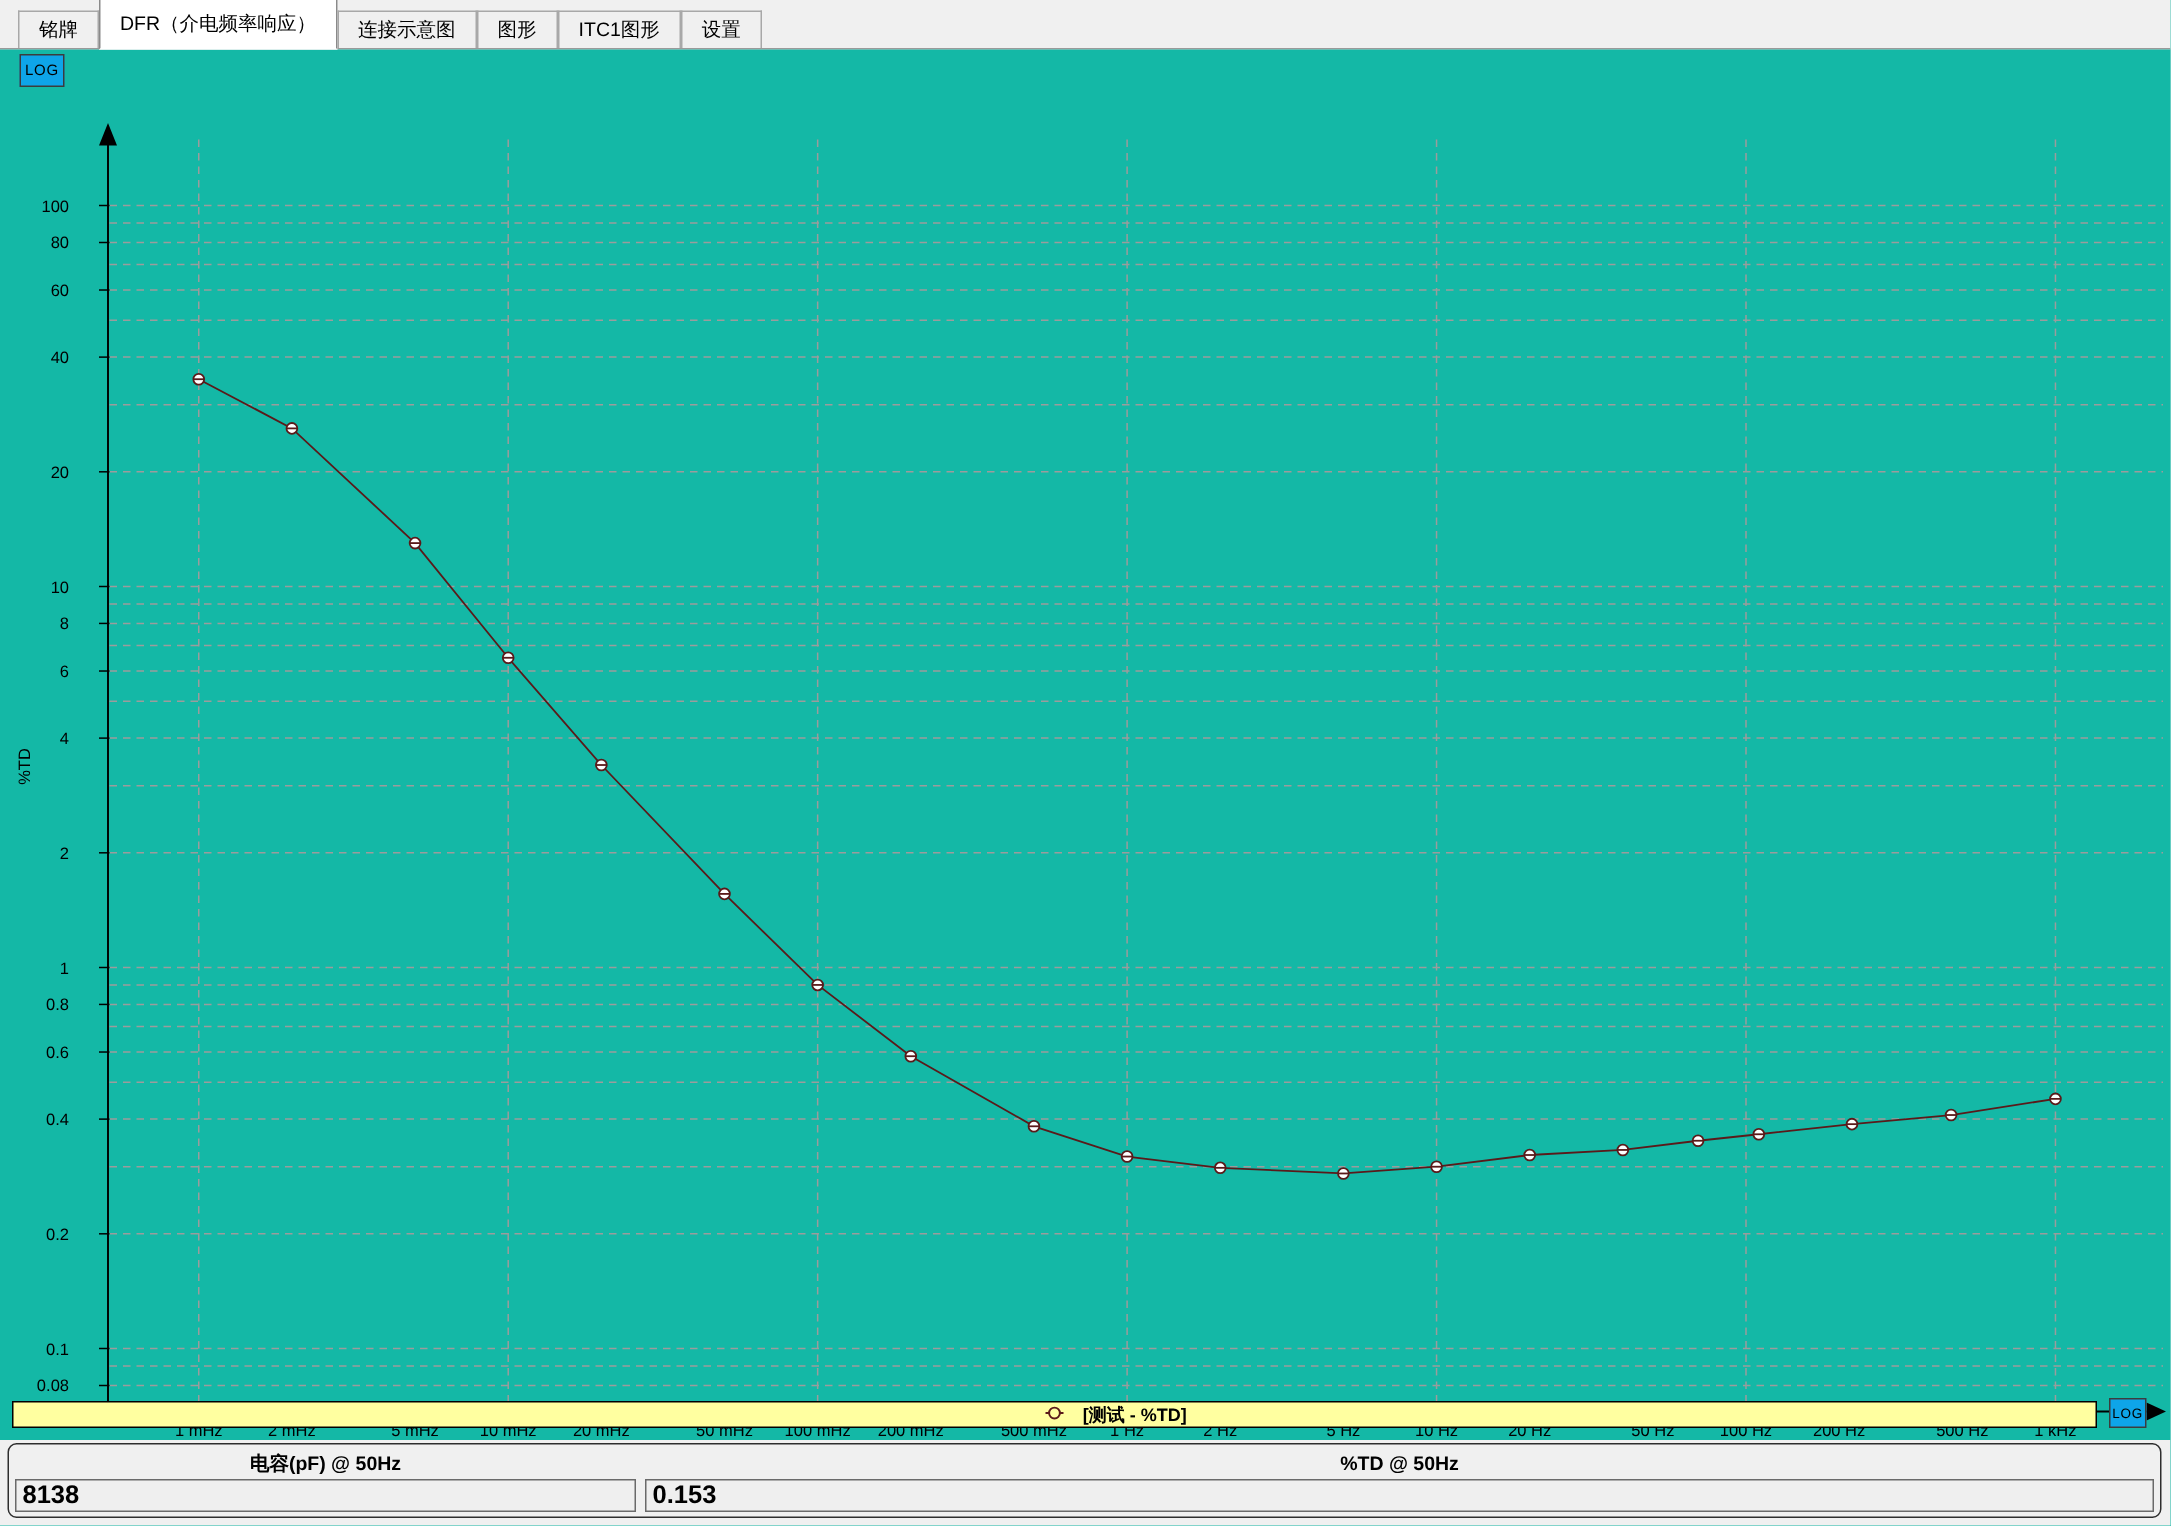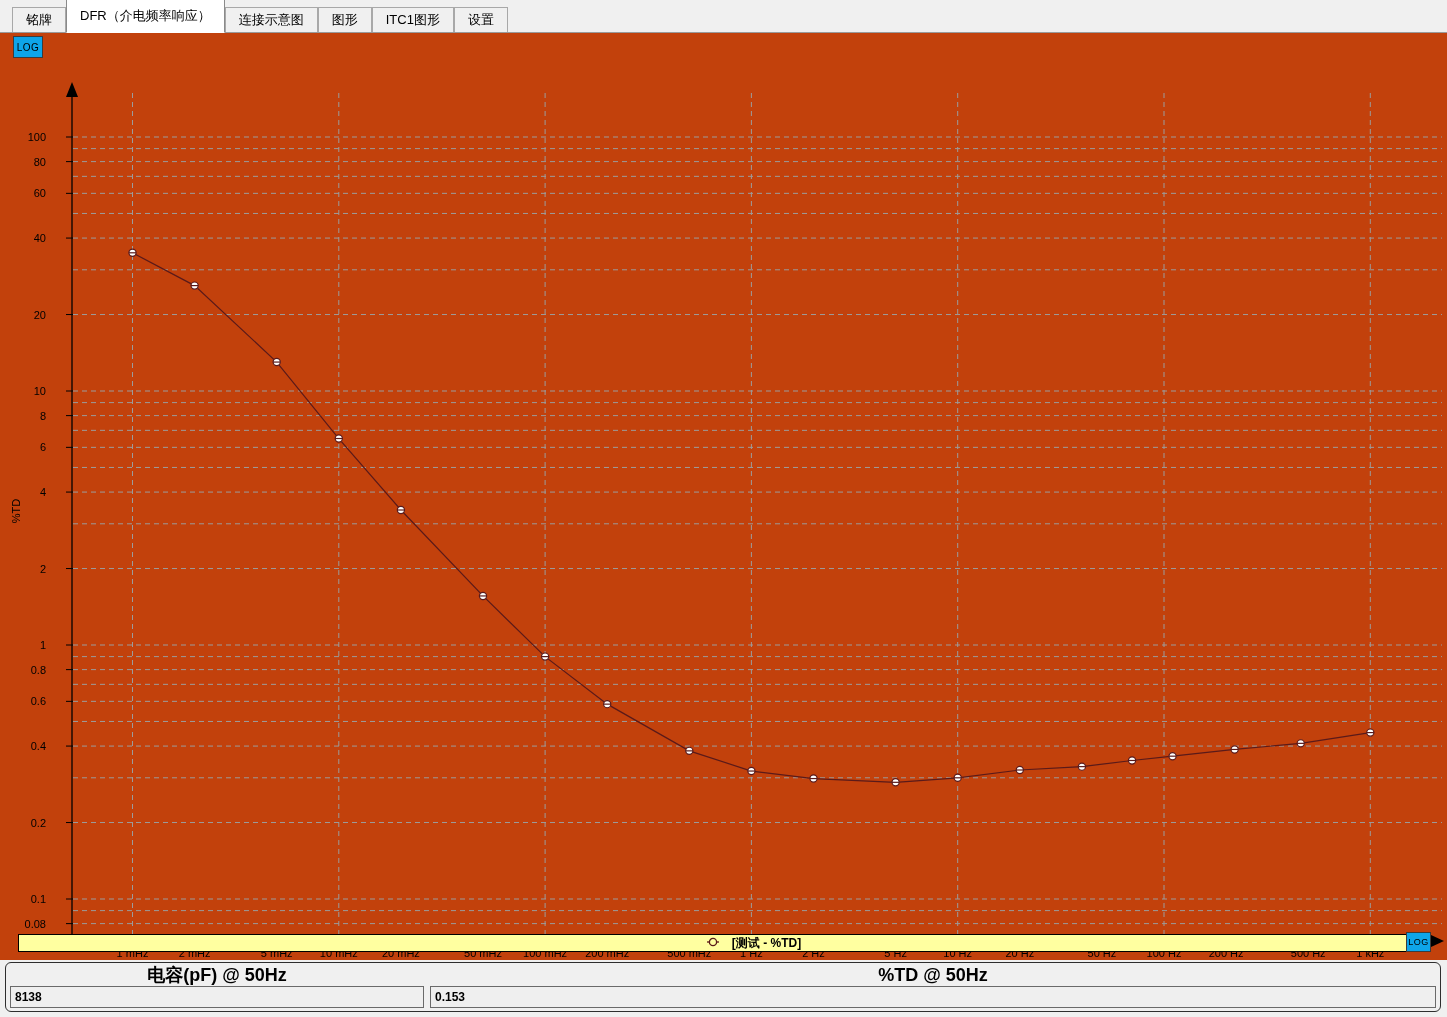--- a/index.html
+++ b/index.html
@@ -15,49 +15,49 @@
   }
   .tab{
     height:24px;line-height:24px;padding:0 13px;font-size:13px;white-space:nowrap;
     background:#f0f0f0;border:1px solid #a8a8a8;border-bottom:none;cursor:default;
   }
   .tab.active{
     height:32px;line-height:32px;background:#ffffff;border:1px solid #8a8a8a;
     border-bottom:1px solid #ffffff;margin-bottom:-1px;z-index:2;
   }
   
-  .content{position:absolute;top:33px;left:0;width:1447px;height:927px;background:#c2410c}
+  .content{position:absolute;top:33px;left:0;width:1447px;height:927px;background:#14b8a6}
   svg.chart{position:absolute;top:0;left:0;display:block}
   svg text{font-family:"Liberation Sans",sans-serif;fill:#000}
   .logbtn{
     position:absolute;background:#0ea5e9;border:1px solid #3c3c3c;box-sizing:border-box;
     display:flex;align-items:center;justify-content:center;letter-spacing:0.5px;cursor:default;
   }
   #log-top{left:13px;top:36px;width:30px;height:22px;font-size:10px}
   #log-bottom{left:1406px;top:932px;width:25px;height:20px;font-size:9px}
   
   .legendbar{
-    position:absolute;left:18px;top:934px;width:1390px;height:18px;box-sizing:border-box;
+    position:absolute;left:8px;top:934px;width:1390px;height:18px;box-sizing:border-box;
     border:1px solid #000;display:flex;align-items:center;justify-content:center;
   }
   .legendbar .inner{
     display:flex;align-items:center;gap:11px;transform:translateX(40px);
     font-size:12px;font-weight:bold;
   }
   
   .bottom-panel{
     position:absolute;left:5px;top:962px;width:1436px;height:50px;box-sizing:border-box;
     background:#f0f0f0;border:1px solid #2e2e2e;border-radius:6px;
     display:flex;gap:6px;padding:2px 4px;
   }
   .col{display:flex;flex-direction:column}
-  .col .hdr{font-size:18px;font-weight:bold;text-align:center;height:21px;line-height:21px}
+  .col .hdr{font-size:13px;font-weight:bold;text-align:center;height:21px;line-height:21px}
   .col .val{
     height:22px;box-sizing:border-box;border:1px solid #6a6a6a;background:#efefef;
-    font-size:12px;font-weight:bold;line-height:20px;padding-left:4px;
+    font-size:17px;font-weight:bold;line-height:20px;padding-left:4px;
   }
   .col.cap{width:414px}
   .col.td{flex:1}
 </style>
 </head>
 <body>
 
 <div class="tabbar">
     <div class="tab">铭牌</div>
     <div class="tab active">DFR（介电频率响应）</div>

